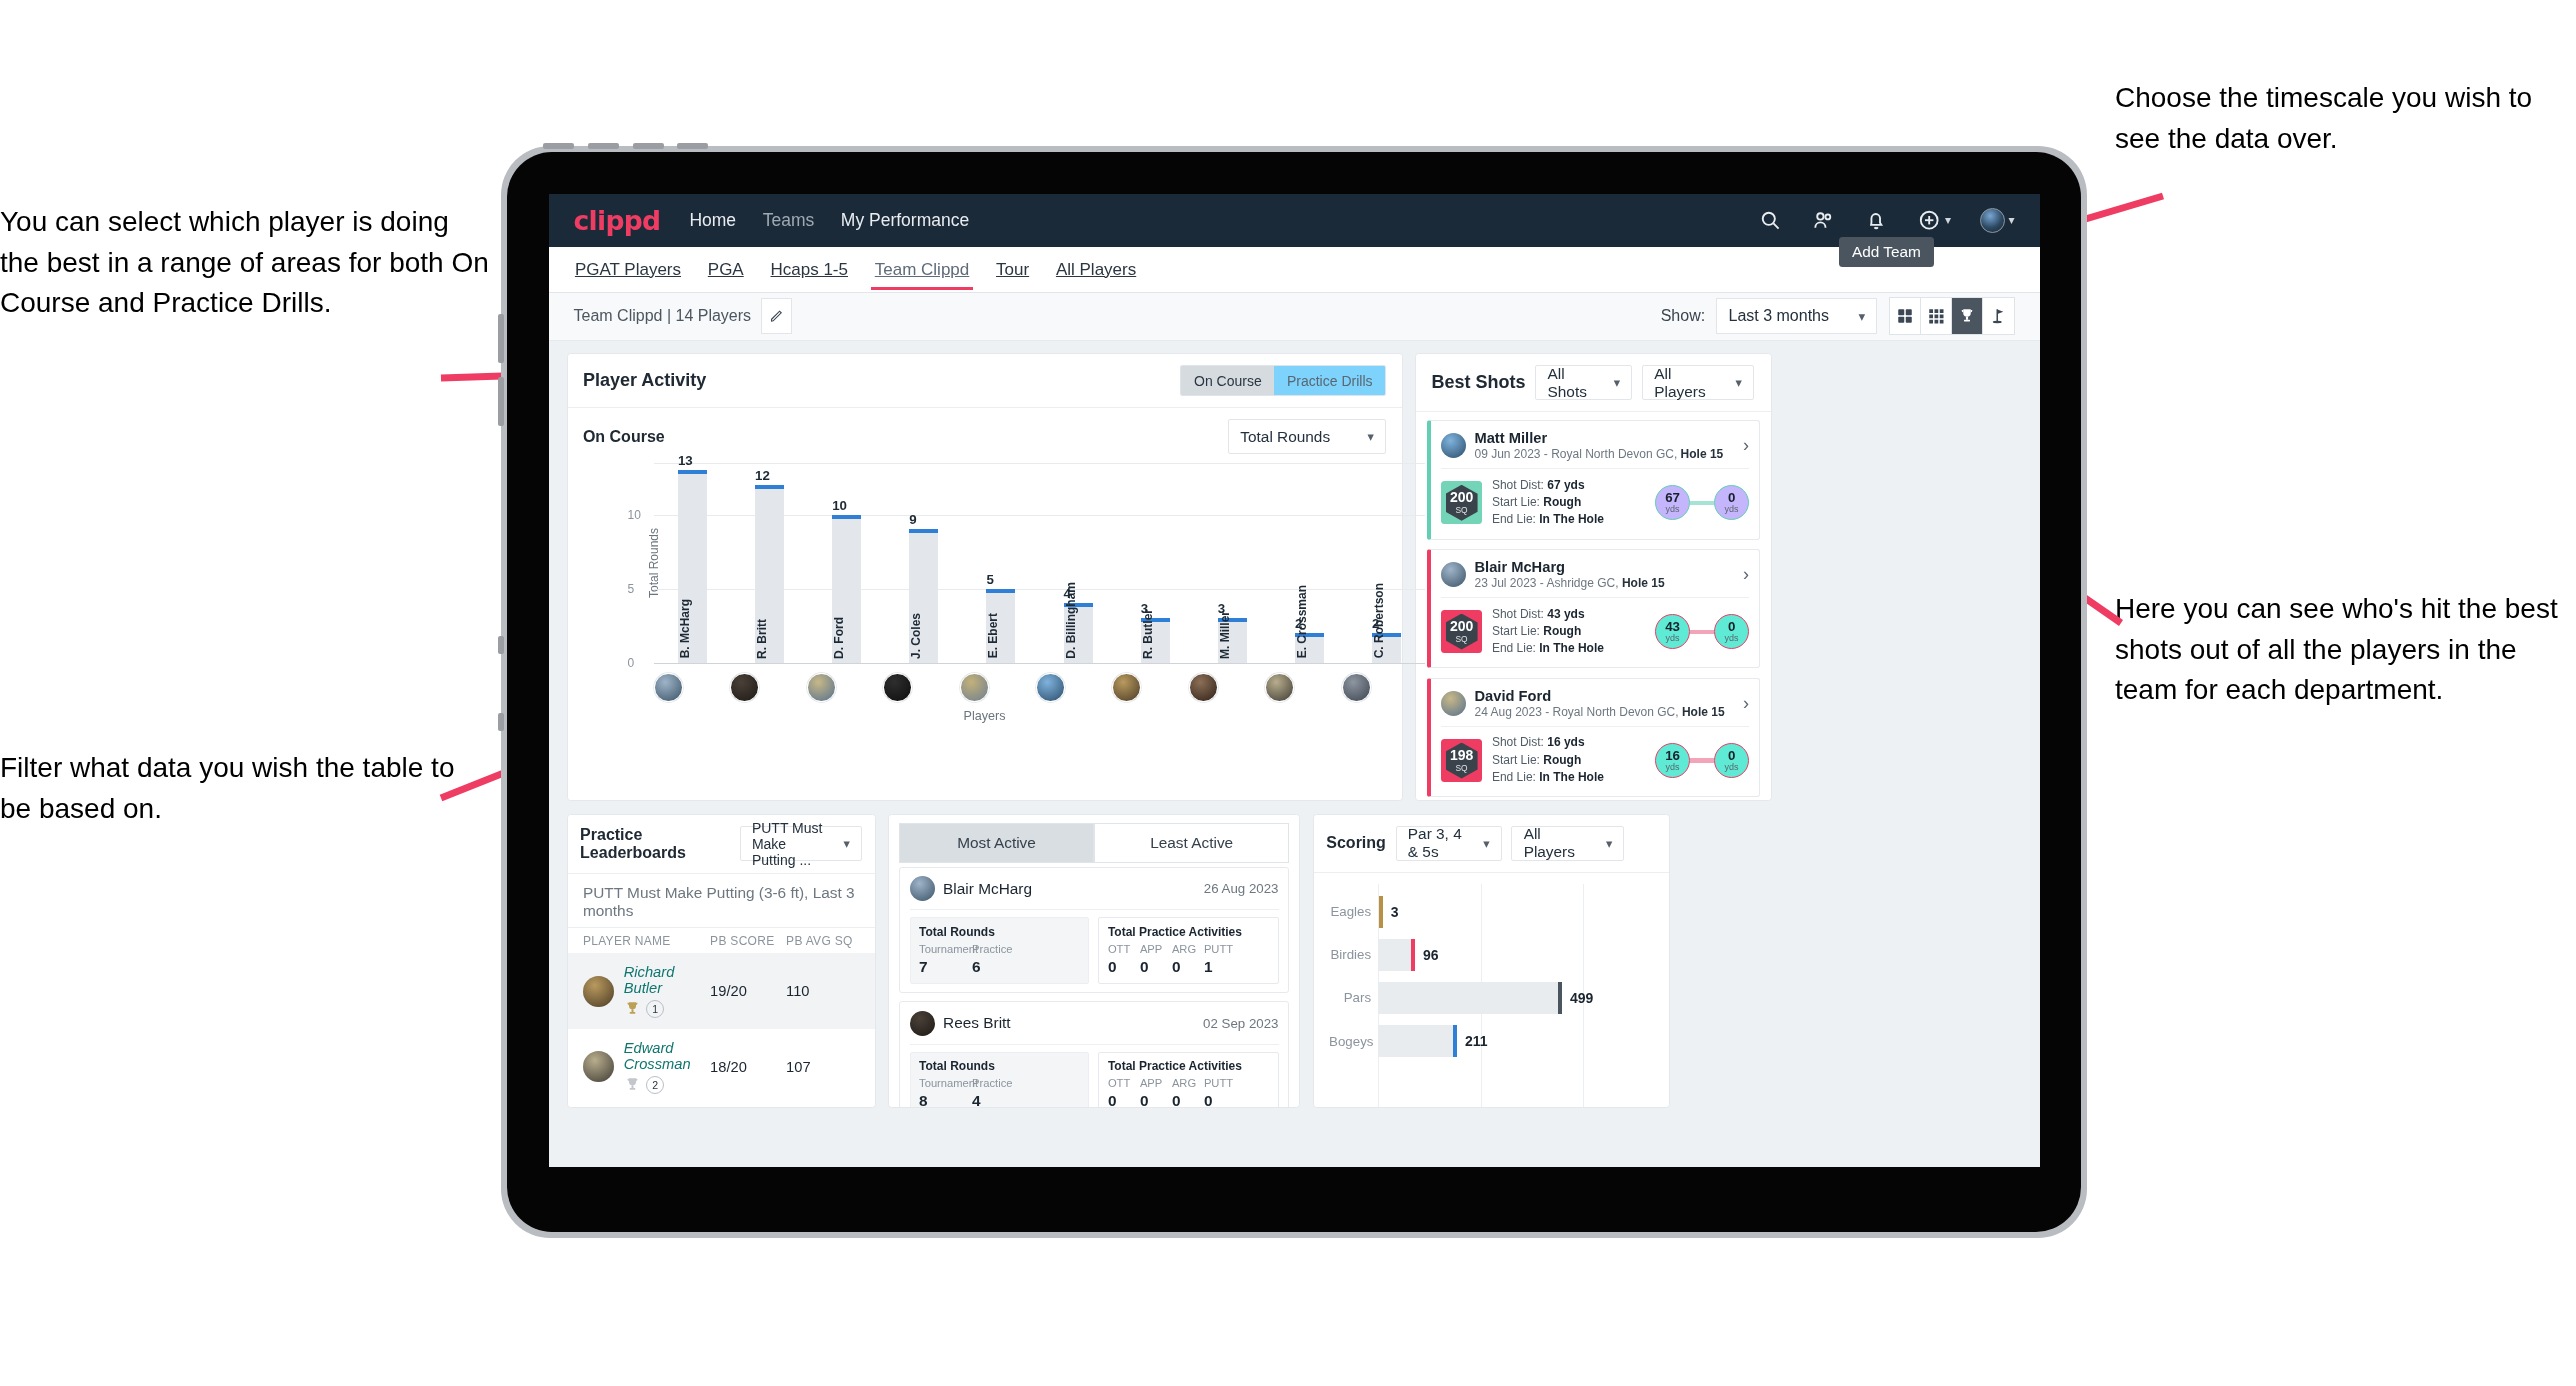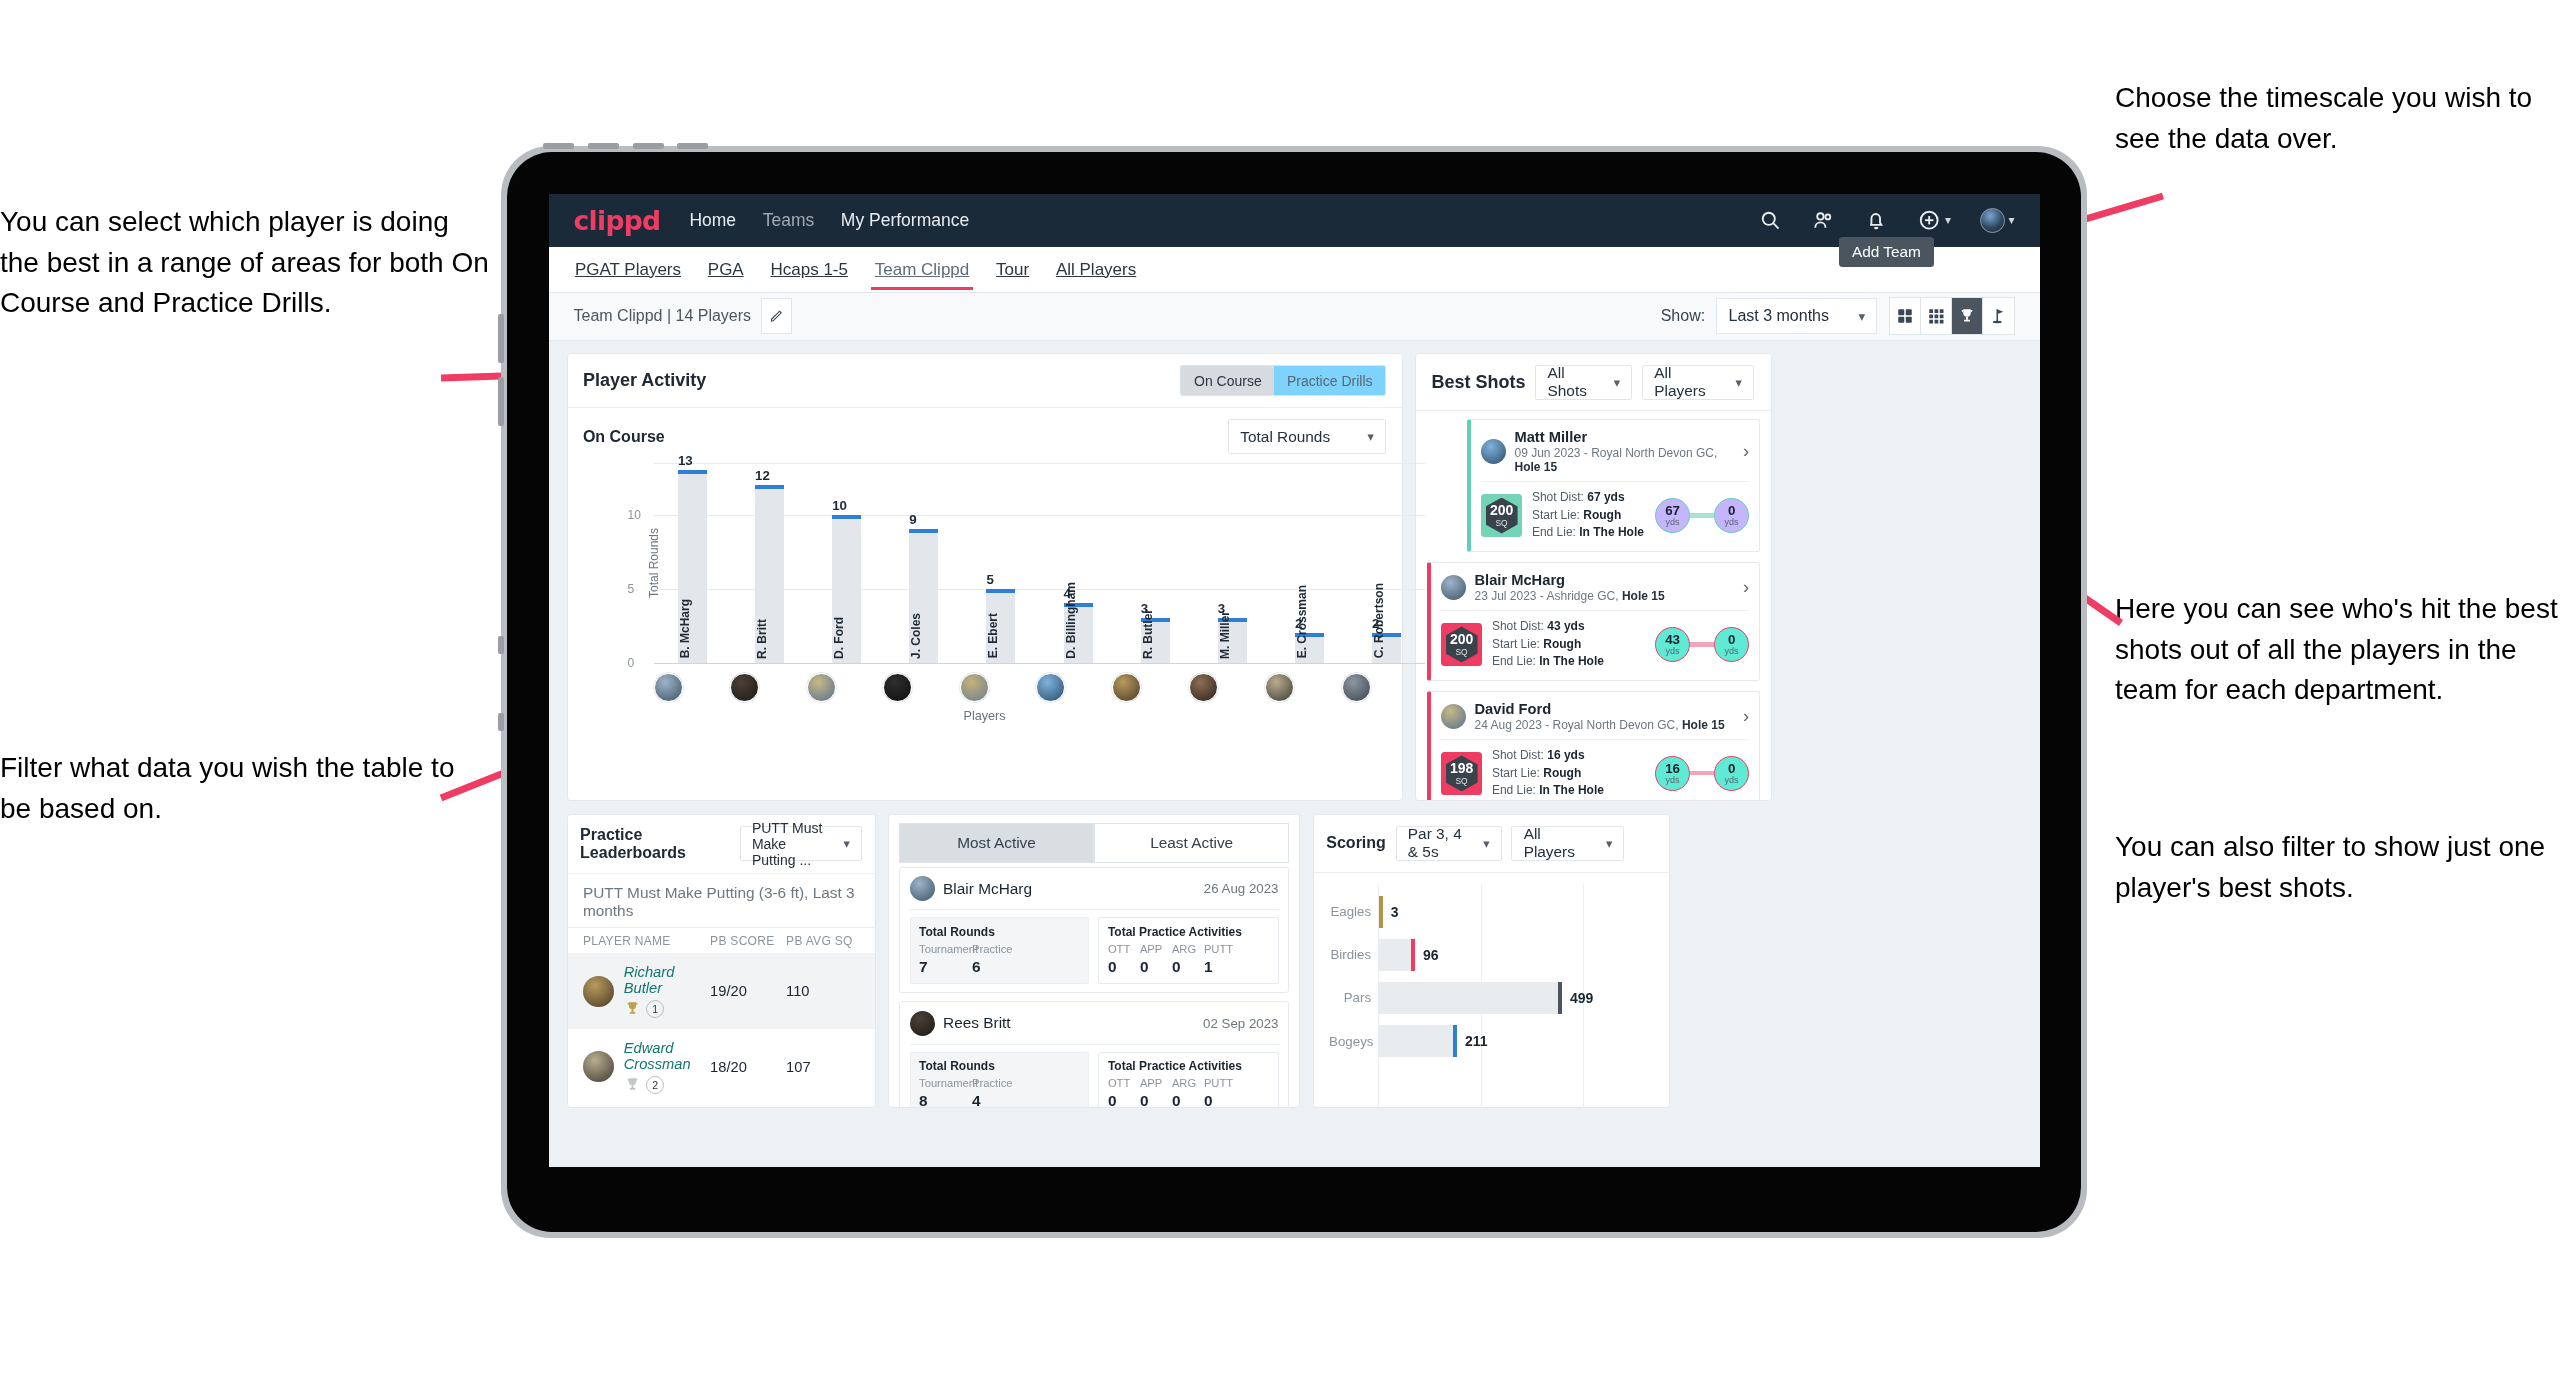--- a/index.html
+++ b/index.html
@@ -168,21 +168,21 @@
         box-shadow:0 0 0 0.7px #dfe3e7; }
   .xlab { text-align:center; font-size:12.6px; color:#6b757f; margin-top:7px; }
 
   
   .bs-card { width:357px; height:448px; display:flex; flex-direction:column; }
   .bs-body { padding:8.4px 11.2px; display:flex; flex-direction:column; gap:9.8px; overflow:hidden; }
   .shot {
     border:0.7px solid #e6eaee; border-radius:2.8px; border-left:4.9px solid #ef3c63;
     padding:8.4px 9.8px 9.8px;
   }
-  .shot.teal { border-left-color:#62cfb4;margin-left:40px; }
+  .shot.teal { border-left-color:#62cfb4; }
   .shot-top { display:flex; align-items:center; gap:8.4px; }
   .shot-av { width:25px; height:25px; border-radius:50%; flex:0 0 25px; }
   .shot-name { font-size:14.7px; font-weight:700; color:#1b2530; }
   .shot-meta { font-size:12px; color:#6d7780; margin-top:1.4px; }
   .shot-meta b { color:#2a3views; color:#26313c; }
   .chev { margin-left:auto; font-size:18px; color:#5b6672; }
   .shot-div { height:0.7px; background:#edf0f3; margin:7px 0 7.7px; }
   .shot-bot { display:flex; align-items:center; gap:9.8px; }
   .hexwrap { width:41px; height:43px; border-radius:3.5px; display:flex;
              align-items:center; justify-content:center; flex:0 0 41px; }
@@ -260,21 +260,20 @@
 </style>
 </head>
 <body>
 
 <div class="stage">
 
   <div class="anno anno-left-top">You can select which player is doing the best in a range of areas for both On Course and Practice Drills.</div>
   <div class="anno anno-left-bot">Filter what data you wish the table to be based on.</div>
   <div class="anno anno-right-top">Choose the timescale you wish to see the data over.</div>
   <div class="anno anno-right-mid">Here you can see who's hit the best shots out of all the players in the team for each department.</div>
-  <div class="anno anno-right-mid2">You can also filter to show just one player's best shots.</div>
 
   <svg class="arrow" style="left:434px;top:336px;" width="882" height="280" viewBox="0 0 1260 400">
     <defs>
         <marker id="ah" markerWidth="9" markerHeight="9" refX="6" refY="4.5" orient="auto">
       <path d="M0,0 L9,4.5 L0,9 z" fill="#ef3c63"></path>
         </marker>
       </defs>
     <line x1="10" y1="60" x2="1240" y2="20" stroke="#ef3c63" stroke-width="10" marker-end="url(#ah)"></line>
   </svg>
   <svg class="arrow" style="left:434px;top:434px;" width="882" height="371" viewBox="0 0 1260 530">

